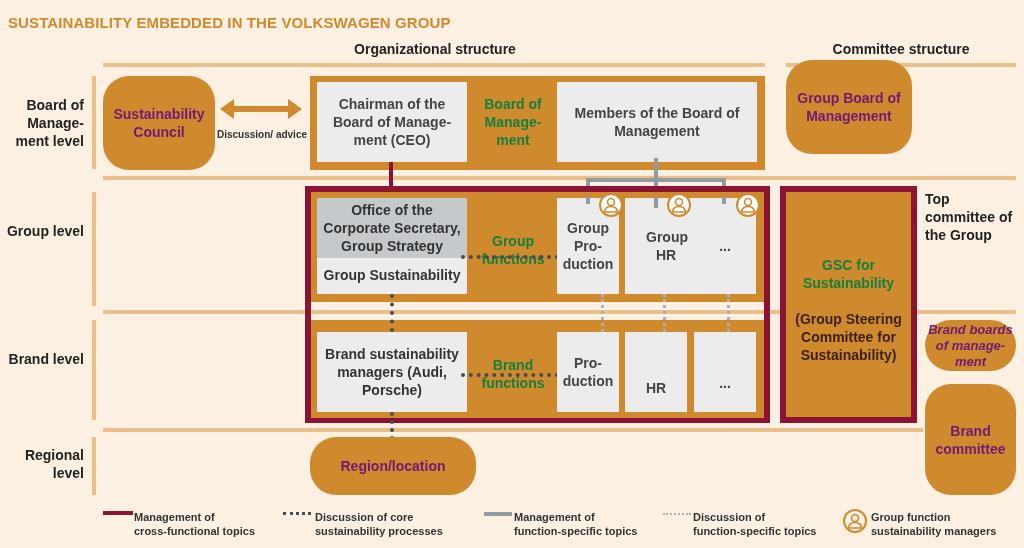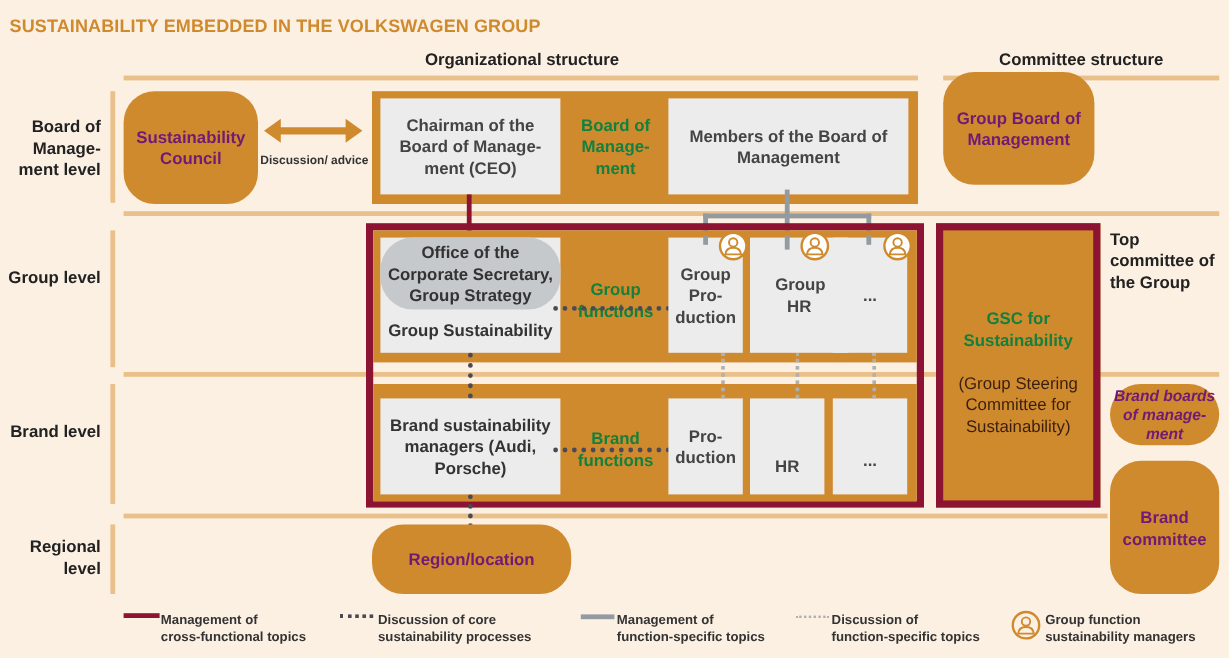--- a/index.html
+++ b/index.html
@@ -70,21 +70,21 @@
 
 <div class="abs gray-line" style="left:654px; top:158px; width:4px; height:42px;"></div>
 <div class="abs gray-line" style="left:586px; top:178px; width:140px; height:4px;"></div>
 <div class="abs gray-line" style="left:586px; top:178px; width:4px; height:24px;"></div>
 <div class="abs gray-line" style="left:722px; top:178px; width:4px; height:24px;"></div>
 
 <div class="abs red-border" style="left:305px; top:186px; width:465px; height:237px;"></div>
 
 <div class="abs orange" style="left:311px; top:192px; width:453px; height:110px;"></div>
 <div class="abs" style="left:317px; top:198px; width:150px; height:96px; background:#ececec;">
-  <div style="background:#c6c9cc; height:60px; display:flex; align-items:center; justify-content:center; text-align:center;border-radius:27px;" class="darktext">Office of the Corporate Secretary, Group Strategy</div>
+  <div style="background:#c6c9cc; height:60px; display:flex; align-items:center; justify-content:center; text-align:center;" class="darktext">Office of the Corporate Secretary, Group Strategy</div>
   <div class="darktext" style="height:34px; display:flex; align-items:center; justify-content:center;">Group Sustainability</div>
 </div>
 <div class="abs otext" style="left:470px; top:220px; width:86px; height:60px;">Group functions</div>
 <div class="abs dot-dark-h" style="left:461px; top:255px; width:98px;"></div>
 
 <div class="abs box-g" style="left:557px; top:198px; width:62px; height:96px;">
   <span style="display:block; width:54px;">Group Pro- duction</span>
 </div>
 <div class="abs box-g" style="left:625px; top:198px; width:82px; height:96px;align-items:center;">
   <span style="display:block; width:40px;">Group HR</span>
@@ -135,21 +135,21 @@
 <div class="abs dot-light" style="left:663px; top:294px; height:38px;"></div>
 <div class="abs dot-light" style="left:727px; top:294px; height:38px;"></div>
 
 <div class="abs dot-dark" style="left:390px; top:294px; height:38px;"></div>
 <div class="abs dot-dark" style="left:390px; top:412px; height:28px;"></div>
 
 <div class="abs box-o" style="left:310px; top:437px; width:166px; height:58px;">Region/location</div>
 
 <div class="abs red-border orange" style="left:780px; top:186px; width:137px; height:237px;"></div>
 <div class="abs otext" style="left:786px; top:256px; width:125px;">GSC for Sustainability</div>
-<div class="abs" style="left:786px; top:310px; width:125px; color:#3a1f10; font-weight:normal; font-size:14px; text-align:center; line-height:18px;">(Group Steering Committee for Sustainability)</div>
+<div class="abs" style="left:786px; top:310px; width:125px; color:#3a1f10; font-weight:bold; font-size:14px; text-align:center; line-height:18px;">(Group Steering Committee for Sustainability)</div>
 
 <div class="abs" style="left:925px; top:190px; width:95px; color:#222; font-weight:bold; font-size:14px; line-height:18px;">Top committee of the Group</div>
 <div class="abs box-o" style="left:925px; top:320px; width:91px; height:51px; font-size:13px; line-height:16px;font-style:italic;">Brand boards of manage- ment</div>
 <div class="abs box-o" style="left:925px; top:384px; width:91px; height:111px;">Brand committee</div>
 
 <div class="abs" style="left:103px; top:511px; width:30px; height:4px; background:#8c1432;"></div>
 <div class="abs legend-text" style="left:134px; top:510px;">
   <div>Management of</div>
   <div>cross-functional topics</div>
 </div>

